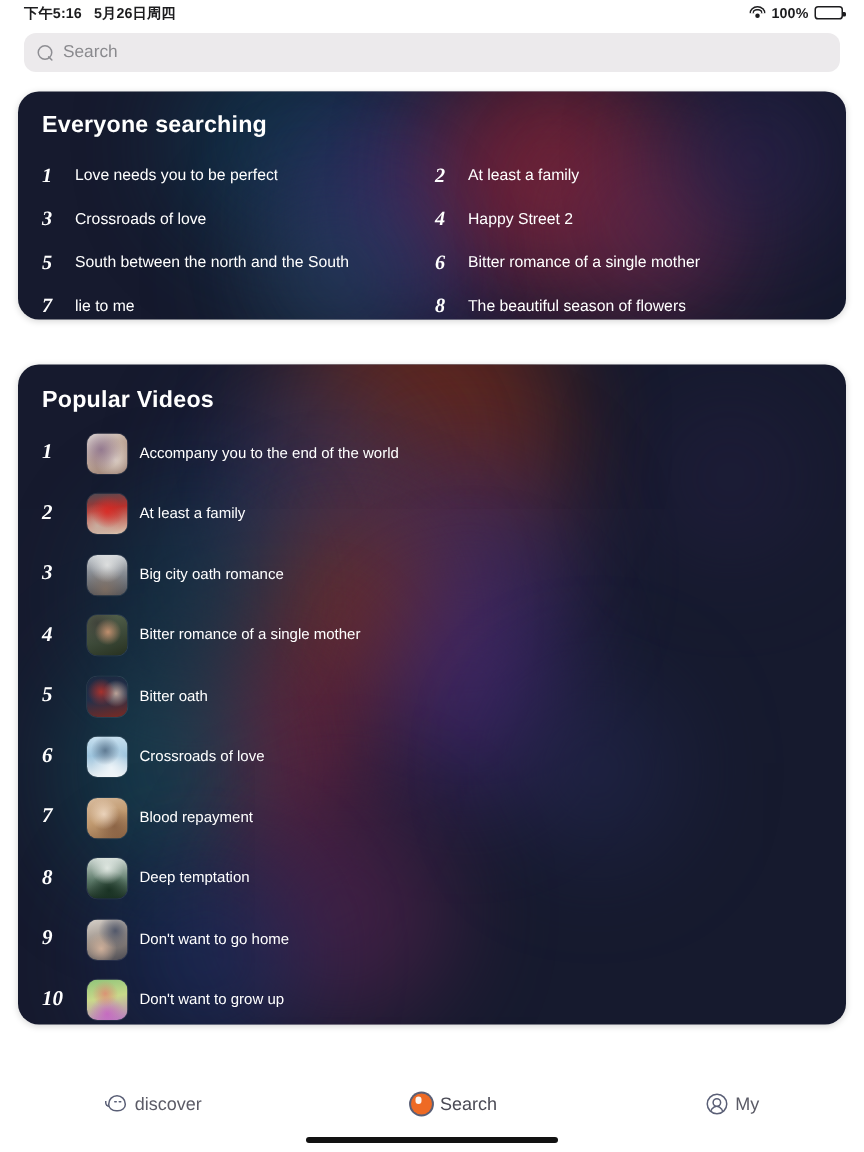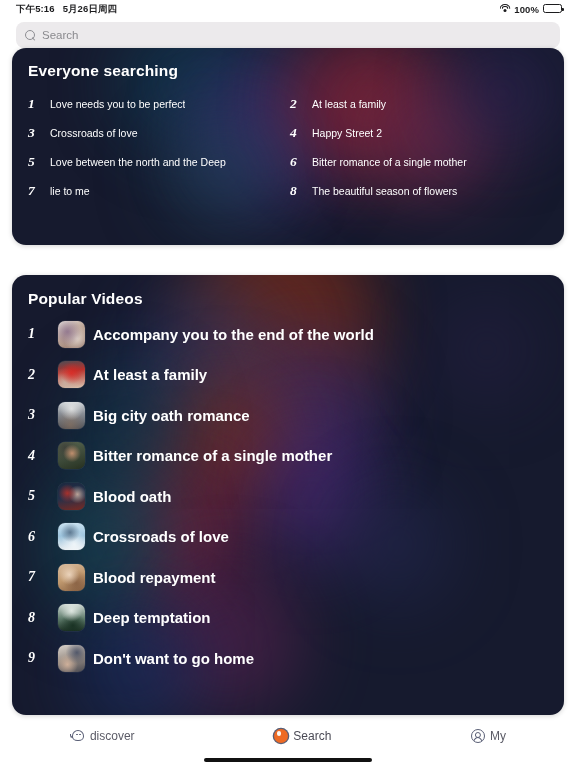--- a/index.html
+++ b/index.html
@@ -62,21 +62,21 @@
     transform:rotate(45deg); transform-origin:left center;
   }
   .search-ph{ font-size:11.5px; color:#8a8a8e; }
 
   
   .card{
     position:relative; margin:0 12px; border-radius:14px;
     background:#161a2e; overflow:hidden;
     box-shadow:0 1px 5px rgba(0,0,0,.18);
   }
-  #card-top{ height:197px; }
+  #card-top{ margin-top:13px; height:152px; }
   #card-pop{ margin-top:30px; height:440px; }
   .glow{
     position:absolute; border-radius:50%;
     filter:blur(34px); pointer-events:none;
   }
   .card-inner{ position:relative; z-index:3; }
   .card-title{
     font-size:15.5px; font-weight:700; color:#fff;
     letter-spacing:.15px;
   }
@@ -112,21 +112,21 @@
     display:flex; align-items:center; height:40.5px; gap:8px;
   }
   .pop-item .rank{ flex:0 0 22px; font-size:14px; }
   .thumb{
     width:27px; height:27px; border-radius:7px;
     flex:0 0 auto; position:relative; overflow:hidden;
     box-shadow:0 0 0 .5px rgba(255,255,255,.10);
   }
   .thumb .t-a, .thumb .t-b{ position:absolute; inset:0; }
   .pop-item .label{
-    font-size:15px; font-weight:700; color:#fff;
+    font-size:10px; font-weight:400; color:#fff;
     white-space:nowrap;
   }
 
   
   .tabbar{
     position:absolute; left:0; right:0; bottom:0; height:46px;
     background:#ffffff; display:flex; align-items:flex-start;
     justify-content:space-around; padding-top:7px;
   }
   .tab{
@@ -235,21 +235,21 @@
       <div class="hot-item">
         <span class="rank">3</span>
         <span class="label">Crossroads of love</span>
       </div>
       <div class="hot-item">
         <span class="rank">4</span>
         <span class="label">Happy Street 2</span>
       </div>
       <div class="hot-item">
         <span class="rank">5</span>
-        <span class="label">Love between the north and the Deep</span>
+        <span class="label">South between the north and the South</span>
       </div>
       <div class="hot-item">
         <span class="rank">6</span>
         <span class="label">Bitter romance of a single mother</span>
       </div>
       <div class="hot-item">
         <span class="rank">7</span>
         <span class="label">lie to me</span>
       </div>
       <div class="hot-item">
@@ -312,21 +312,21 @@
         </span>
         <span class="label">Bitter romance of a single mother</span>
       </div>
 
       <div class="pop-item">
         <span class="rank">5</span>
         <span class="thumb">
           <span class="t-a" style="background:linear-gradient(170deg,#1d2940 0%,#22304b 50%,#7a2a22 100%);"></span>
           <span class="t-b" style="background:radial-gradient(circle at 35% 38%,rgba(190,50,40,.85),transparent 38%),radial-gradient(circle at 72% 42%,rgba(225,190,170,.8),transparent 36%);"></span>
         </span>
-        <span class="label">Blood oath</span>
+        <span class="label">Bitter oath</span>
       </div>
 
       <div class="pop-item">
         <span class="rank">6</span>
         <span class="thumb">
           <span class="t-a" style="background:linear-gradient(180deg,#c9e1f0 0%,#9dc4dd 48%,#e8eef2 100%);"></span>
           <span class="t-b" style="background:radial-gradient(circle at 45% 35%,rgba(70,95,120,.75),transparent 42%),radial-gradient(circle at 60% 78%,rgba(255,255,255,.7),transparent 50%);"></span>
         </span>
         <span class="label">Crossroads of love</span>
       </div>
@@ -351,20 +351,28 @@
 
       <div class="pop-item">
         <span class="rank">9</span>
         <span class="thumb">
           <span class="t-a" style="background:linear-gradient(165deg,#d8d2cb 0%,#9a8f86 50%,#4a4a52 100%);"></span>
           <span class="t-b" style="background:radial-gradient(circle at 70% 28%,rgba(60,70,95,.8),transparent 42%),radial-gradient(circle at 35% 72%,rgba(220,185,160,.85),transparent 40%);"></span>
         </span>
         <span class="label">Don't want to go home</span>
       </div>
 
+      <div class="pop-item">
+        <span class="rank">10</span>
+        <span class="thumb">
+          <span class="t-a" style="background:linear-gradient(170deg,#8fc47a 0%,#c9d98a 45%,#b87fc0 100%);"></span>
+          <span class="t-b" style="background:radial-gradient(circle at 45% 35%,rgba(230,120,110,.7),transparent 38%),radial-gradient(circle at 50% 85%,rgba(200,90,200,.75),transparent 45%);"></span>
+        </span>
+        <span class="label">Don't want to grow up</span>
+      </div>
 
     </div>
   </div>
 </div>
 
 <div class="tabbar">
   <div class="tab">
     <span class="ic-discover">
       <span class="tail"></span>
         <span class="body"></span>

